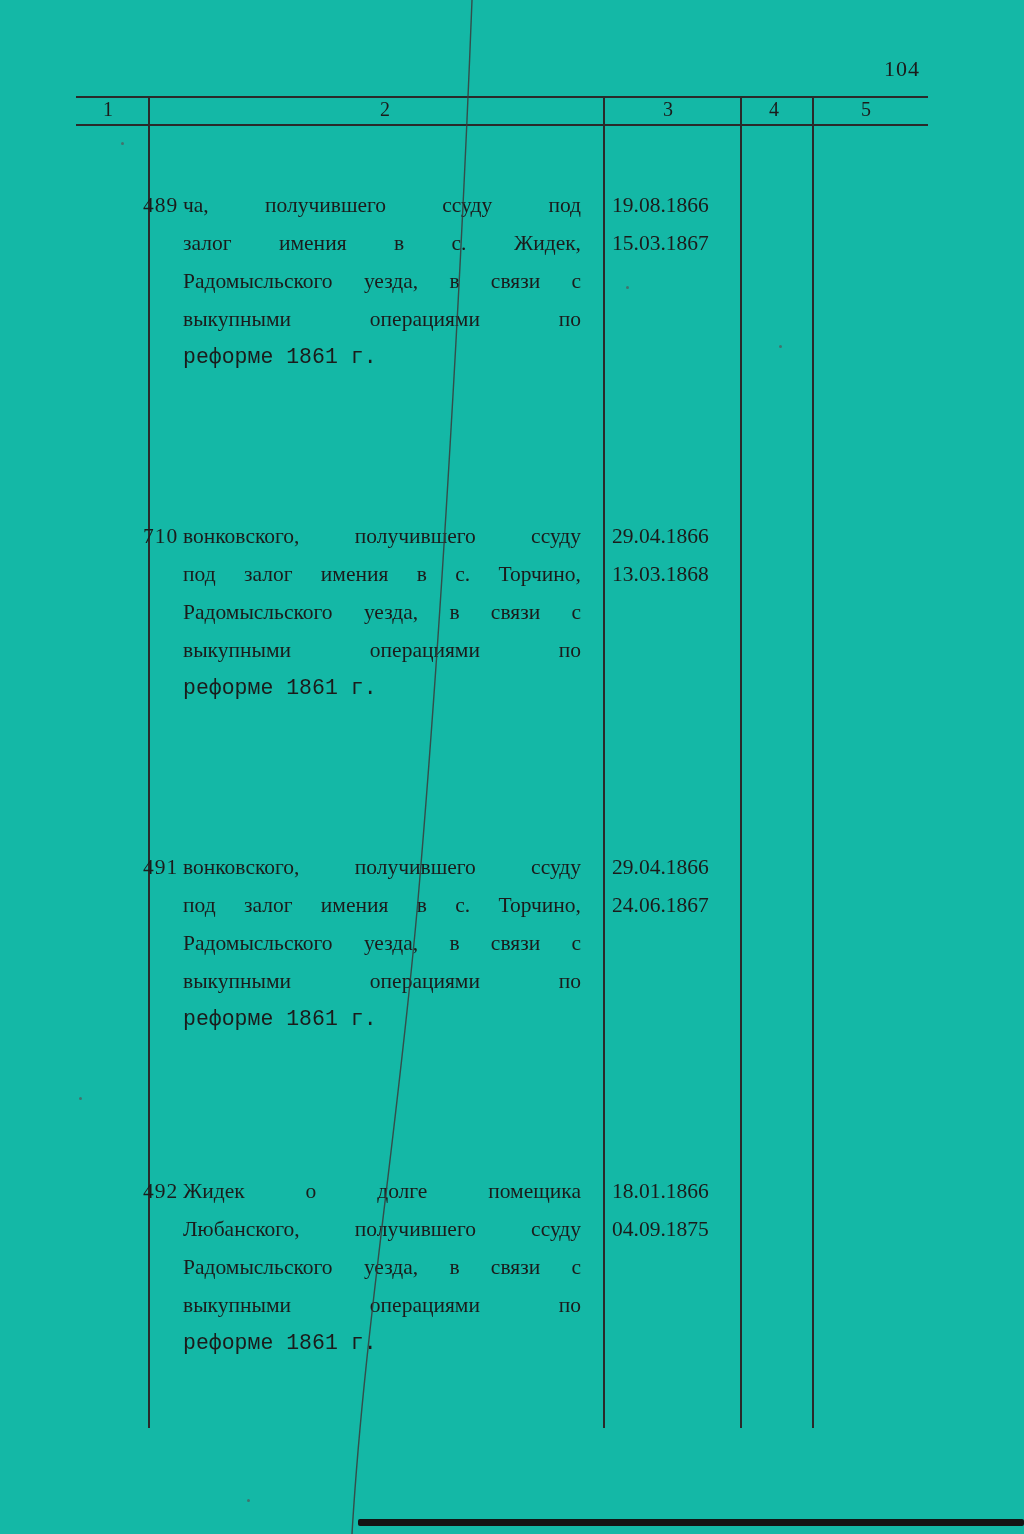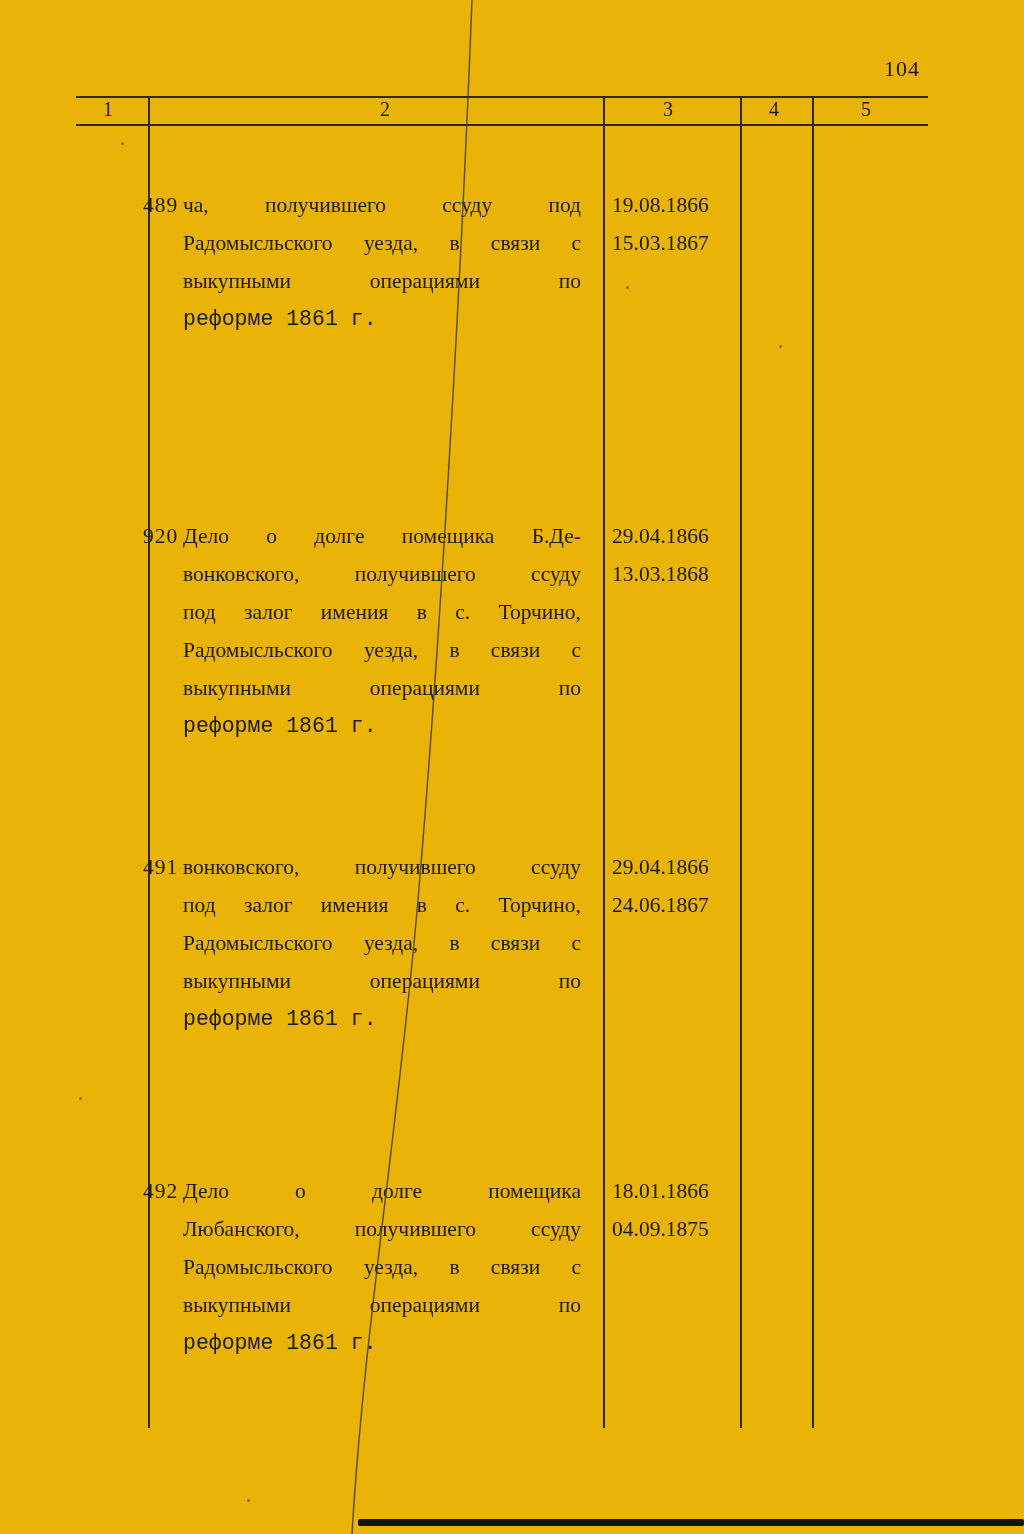--- a/index.html
+++ b/index.html
@@ -1,20 +1,20 @@
 <!DOCTYPE html>
 <html><head>
 <meta charset="utf-8">
 <style>
   html,body{margin:0;padding:0;background:#e8e8e6;}
   .page{
     position:relative;
     width:1024px;height:1534px;
     margin:0 auto;
-    background:#eab308;
+    background:#14b8a6;
     font-family:"Liberation Serif","DejaVu Serif",serif;
     color:#1b1b1b;
     overflow:hidden;
   }
   .page-number{
     position:absolute;top:56px;left:884px;
     font-size:22px;letter-spacing:1px;
   }
   
   .hline{position:absolute;left:76px;width:852px;height:2px;background:#2a2a2a;}
@@ -88,34 +88,34 @@
     <span class="colnum c3">3</span>
     <span class="colnum c4">4</span>
     <span class="colnum c5">5</span>
   </div>
 
   <div id="rows">
     <div class="row">
       <div class="row-num">489</div>
       <div class="desc">
           <div class="line">ча, получившего ссуду под</div>
+          <div class="line">залог имения в с. Жидек,</div>
           <div class="line">Радомысльского уезда, в связи с</div>
           <div class="line">выкупными операциями по</div>
           <div class="line last">реформе 1861 г.</div>
         </div>
       <div class="dates">
           <div class="date-line">19.08.1866</div>
           <div class="date-line">15.03.1867</div>
         </div>
     </div>
 
     <div class="row">
-      <div class="row-num">920</div>
+      <div class="row-num">710</div>
       <div class="desc">
-          <div class="line">Дело о долге помещика Б.Де-</div>
           <div class="line">вонковского, получившего ссуду</div>
           <div class="line">под залог имения в с. Торчино,</div>
           <div class="line">Радомысльского уезда, в связи с</div>
           <div class="line">выкупными операциями по</div>
           <div class="line last">реформе 1861 г.</div>
         </div>
       <div class="dates">
           <div class="date-line">29.04.1866</div>
           <div class="date-line">13.03.1868</div>
         </div>
@@ -132,21 +132,21 @@
         </div>
       <div class="dates">
           <div class="date-line">29.04.1866</div>
           <div class="date-line">24.06.1867</div>
         </div>
     </div>
 
     <div class="row">
       <div class="row-num">492</div>
       <div class="desc">
-          <div class="line">Дело о долге помещика</div>
+          <div class="line">Жидек о долге помещика</div>
           <div class="line">Любанского, получившего ссуду</div>
           <div class="line">Радомысльского уезда, в связи с</div>
           <div class="line">выкупными операциями по</div>
           <div class="line last">реформе 1861 г.</div>
         </div>
       <div class="dates">
           <div class="date-line">18.01.1866</div>
           <div class="date-line">04.09.1875</div>
         </div>
     </div>

